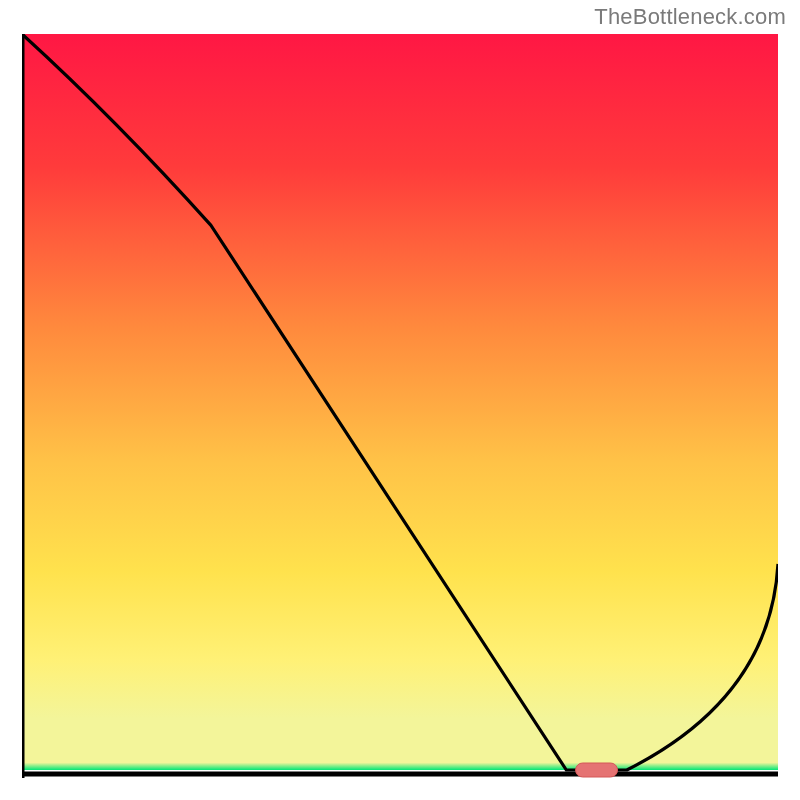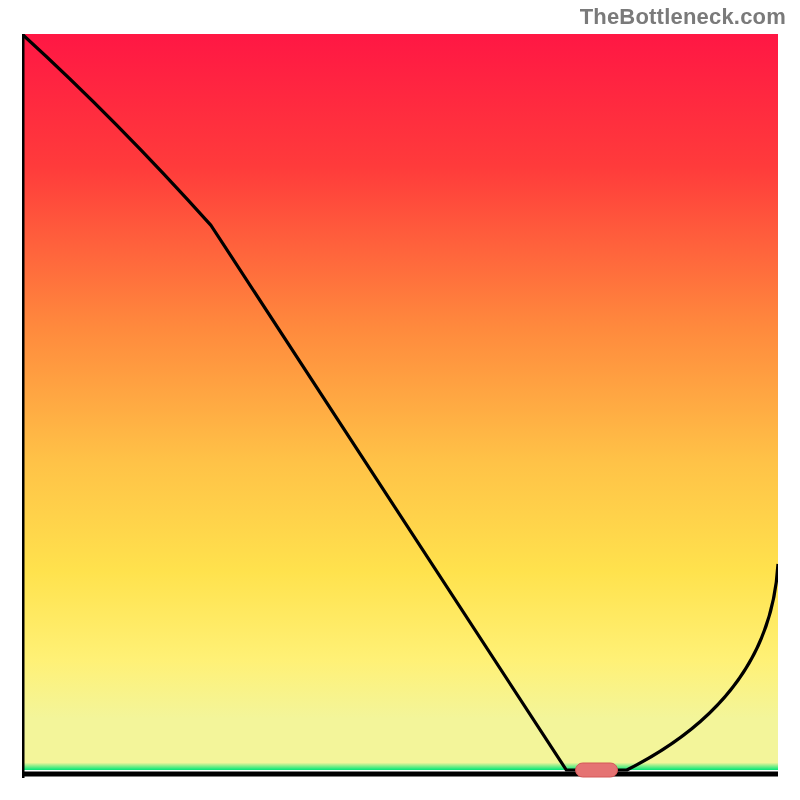--- a/index.html
+++ b/index.html
@@ -13,21 +13,21 @@
   .wrap {
     position: relative;
     width: 800px;
     height: 800px;
   }
   .watermark {
     position: absolute;
     top: 4px;
     right: 14px;
     font-size: 22px;
-    font-weight: 700;
+    font-weight: 400;
     color: #7a7a7a;
     letter-spacing: 0.2px;
   }
   .plot {
     position: absolute;
     left: 22px;
     top: 34px;
     width: 756px;
     height: 744px;
   }

